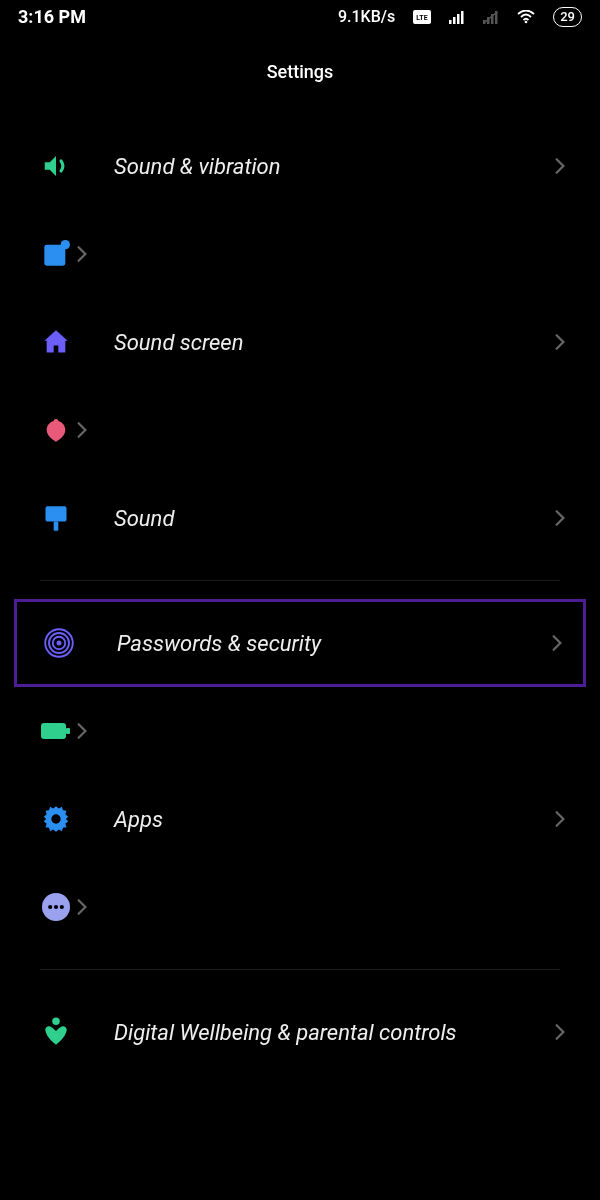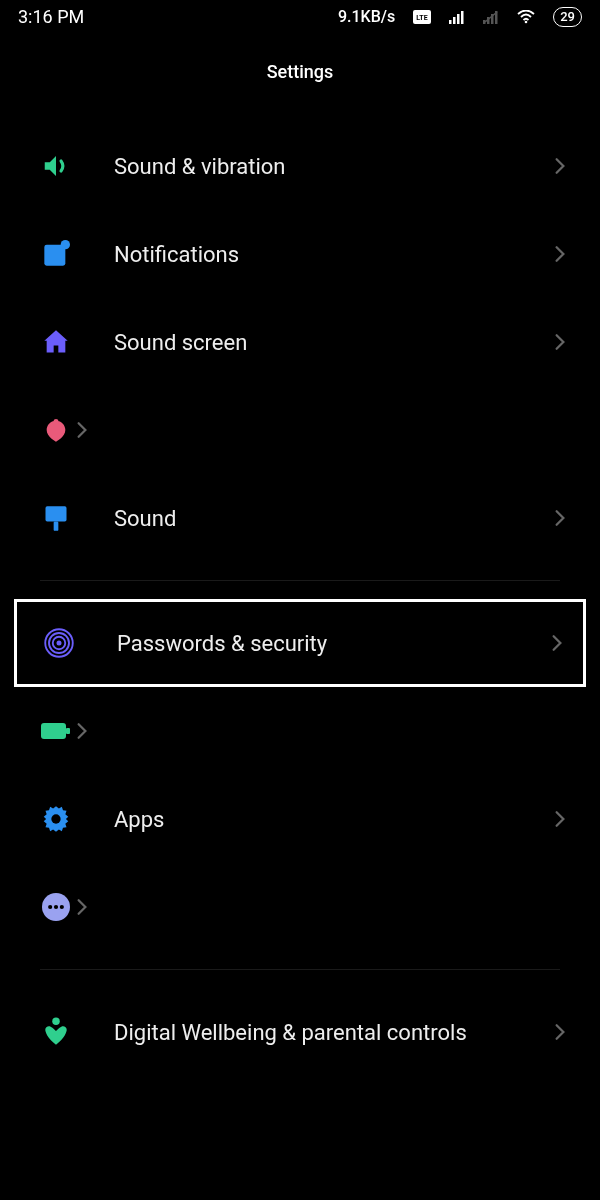--- a/index.html
+++ b/index.html
@@ -12,21 +12,21 @@
       overflow: hidden;
     }
     .status-bar {
       display: flex;
       justify-content: space-between;
       align-items: center;
       padding: 6px 18px 4px 18px;
       font-size: 17px;
       font-weight: 500;
     }
-    .status-left { font-size: 18px; font-weight: 400; }
+    .status-left { font-size: 18px; font-weight: 700; }
     .status-right {
       display: flex;
       align-items: center;
       gap: 18px;
       font-size: 16px;
     }
     .status-right svg { display: block; }
     .battery-pill {
       border: 1.5px solid #fff;
       border-radius: 10px;
@@ -56,35 +56,36 @@
       align-items: center;
       justify-content: center;
       flex-shrink: 0;
     }
     .row-label {
       flex: 1;
       font-size: 22px;
       font-weight: 400;
       margin-left: 42px;
       color: #eee;
+      font-style: italic;
     }
     .chevron {
       width: 20px;
       height: 20px;
       display: flex;
       align-items: center;
       justify-content: center;
     }
     .divider {
       height: 1px;
       background: #1a1a1a;
       margin: 18px 40px;
     }
     .highlight {
-      border: 3px solid #ffffff;
+      border: 3px solid #4c1d95;
       margin: 0 14px;
       padding: 19px 16px 19px 26px;
     }
     .highlight .row-label { margin-left: 42px; }
   </style>
 </head>
 <body>
 
 <div class="status-bar">
   <div class="status-left">3:16 PM</div>
@@ -144,21 +145,20 @@
   </div>
 </div>
 
 <div class="settings-row">
   <div class="icon-slot">
     <svg width="28" height="28" viewBox="0 0 24 24">
         <rect x="2" y="4" width="18" height="18" rx="2" fill="#2a8ff0"></rect>
         <circle cx="20" cy="4" r="4" fill="#2a8ff0"></circle>
       </svg>
   </div>
-  <div class="row-label">Notifications</div>
   <div class="chevron">
     <svg width="12" height="18" viewBox="0 0 10 16">
         <path d="M2 2l6 6-6 6" stroke="#666" stroke-width="2" fill="none" stroke-linecap="round"></path>
       </svg>
   </div>
 </div>
 
 <div class="settings-row">
   <div class="icon-slot">
     <svg width="28" height="28" viewBox="0 0 24 24">

